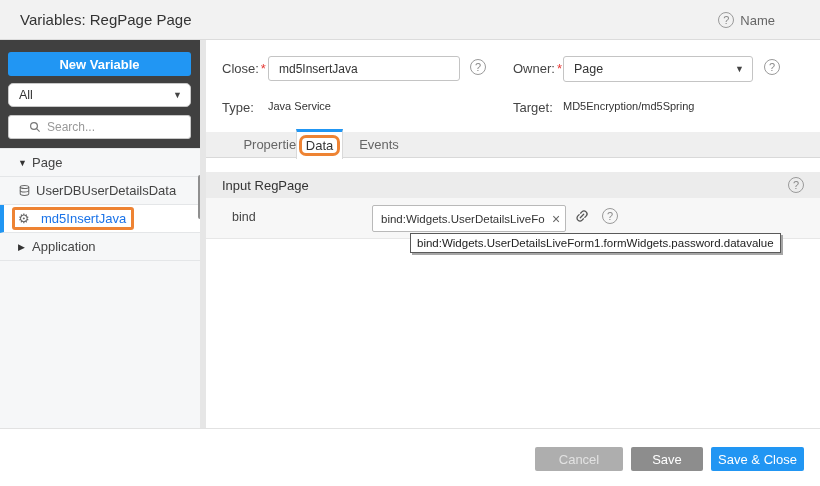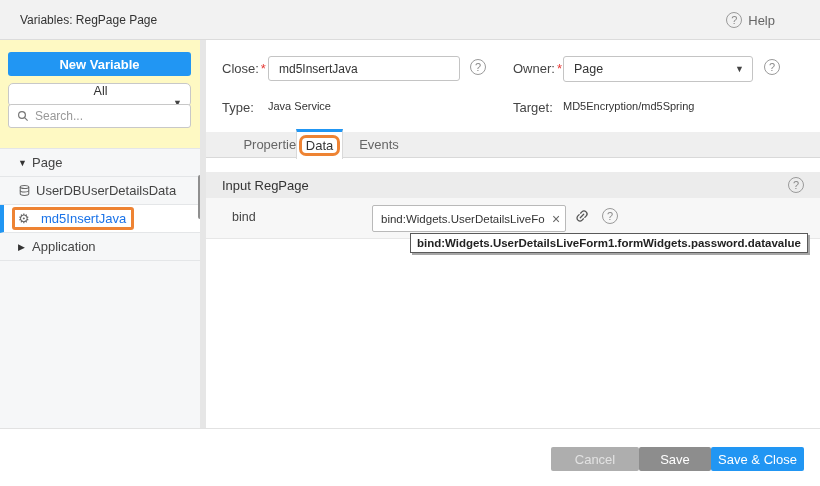--- a/index.html
+++ b/index.html
@@ -10,56 +10,56 @@
   }
   .abs { position:absolute; }
 
   
   .header {
     position:absolute; left:0; top:0; width:820px; height:40px;
     background:#f2f2f2; border-bottom:1px solid #dcdcdc;
   }
   .header-title {
     position:absolute; left:20px; top:0; line-height:40px;
-    font-size:12px; color:#333;
+    font-size:15px; color:#333;
   }
   .help-link {
     position:absolute; right:45px; top:0; height:40px;
     display:flex; align-items:center; gap:6px; color:#666; font-size:13px;
     cursor:pointer;
   }
   .qcircle {
     display:inline-flex; align-items:center; justify-content:center;
     width:16px; height:16px; border:1px solid #9a9a9a; border-radius:50%;
     color:#8a8a8a; font-size:11px; line-height:1; background:transparent;
     flex:0 0 auto;
   }
 
   
   .sidebar {
     position:absolute; left:0; top:40px; width:232px; height:388px;
-    background:#fef9c3;
+    background:#404040;
   }
   .btn-new {
     position:absolute; left:8px; top:12px; width:183px; height:24px;
     background:#2196f3; border-radius:3px; color:#fff; font-weight:bold;
     font-size:13px; display:flex; align-items:center; justify-content:center;
     cursor:pointer;
   }
   .filter-select {
     position:absolute; left:8px; top:43px; width:183px; height:24px;
     background:#fff; border:1px solid #c8c8c8; border-radius:5px;
     display:flex; align-items:center; font-size:12.5px; color:#333;
-    padding:0 8px 0 10px; cursor:pointer;flex-direction:column;
+    padding:0 8px 0 10px; cursor:pointer;
   }
   .filter-select .caret { margin-left:auto; font-size:9px; color:#444; }
   .search-box {
-    position:absolute; left:8px; top:64px; width:183px; height:24px;
+    position:absolute; left:8px; top:75px; width:183px; height:24px;
     background:#fff; border:1px solid #c8c8c8; border-radius:3px;
-    display:flex; align-items:center; padding:0 8px; gap:6px;
+    display:flex; align-items:center; padding:0 20px; gap:6px;
   }
   .search-box input {
     border:none; outline:none; width:100%; font-size:12px; color:#555;
     font-family:"Liberation Sans", sans-serif; background:transparent;
   }
   .search-box input::placeholder { color:#999; }
 
   .tree { position:absolute; left:0; top:108px; width:200px; bottom:0;
     background:#f6f7f8; border-top:1px solid #e4e6e8; }
   .tree-row {
@@ -151,49 +151,49 @@
   }
   .clear-x { flex:0 0 18px; color:#666; font-size:14px; text-align:center; cursor:pointer; line-height:1; }
   .icon-btn { position:absolute; top:10px; cursor:pointer; color:#555; }
   .row-help { position:absolute; left:396px; top:10px; }
 
   
   .tooltip {
     position:absolute; left:204px; top:193px; white-space:nowrap;
     background:#fff; border:1px solid #5a5a5a;
     box-shadow:2px 2px 0 #a6a6a6; font-size:11.5px; color:#222;
-    padding:3px 6px; z-index:5;font-weight:bold;
+    padding:3px 6px; z-index:5;
   }
 
   
   .footer {
     position:absolute; left:0; top:429px; width:820px; height:57px; background:#fff;
   }
   .footer-btns {
-    position:absolute; right:16px; top:18px; display:flex; gap:0;
+    position:absolute; right:16px; top:18px; display:flex; gap:8px;
   }
   .btn {
     height:24px; border-radius:2px; font-size:13px; display:flex;
     align-items:center; justify-content:center; cursor:pointer;
     font-family:"Liberation Sans", sans-serif;
   }
   .btn-cancel { width:88px; background:#aeaeae; color:#e2e2e2; }
   .btn-save { width:72px; background:#8d8d8d; color:#fff; }
   .btn-saveclose { width:93px; background:#2196f3; color:#fff; }
 
   svg { display:block; }
 </style>
 </head>
 <body>
 
 <div class="header">
   <div class="header-title">Variables: RegPage Page</div>
   <div class="help-link">
     <span class="qcircle">?</span>
-    <span>Help</span>
+    <span>Name</span>
   </div>
 </div>
 
 <div class="sidebar">
   <div class="btn-new">New Variable</div>
 
   <div class="filter-select">
     <span>All</span>
     <span class="caret">▼</span>
   </div>

